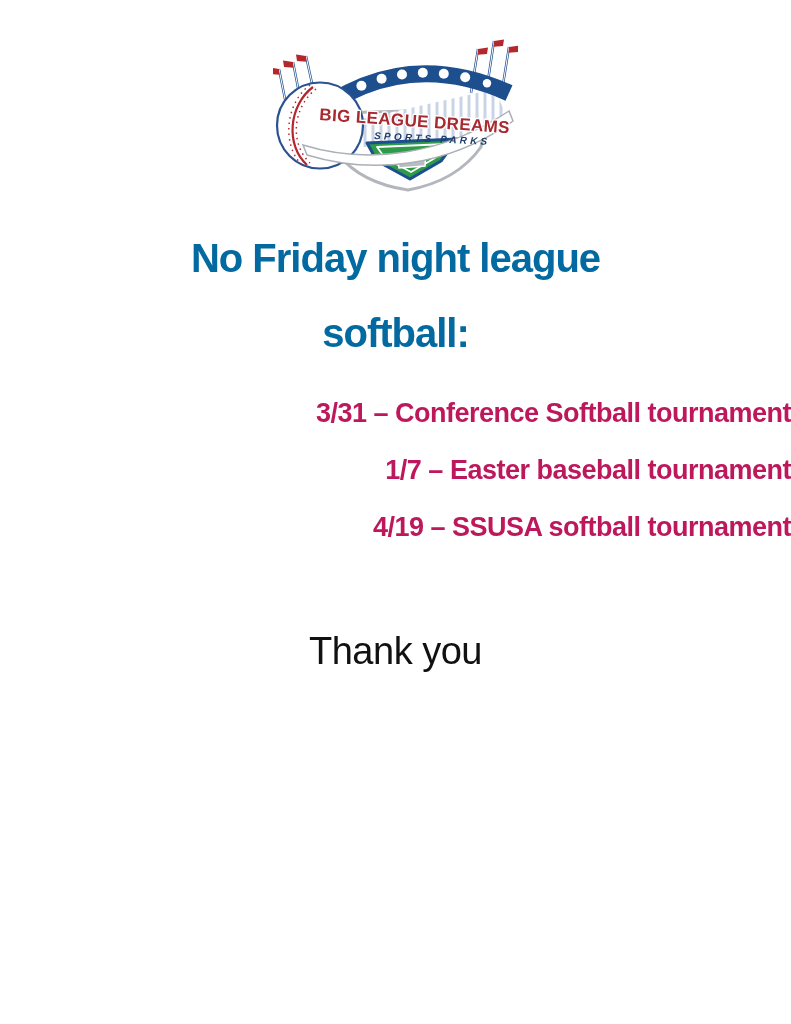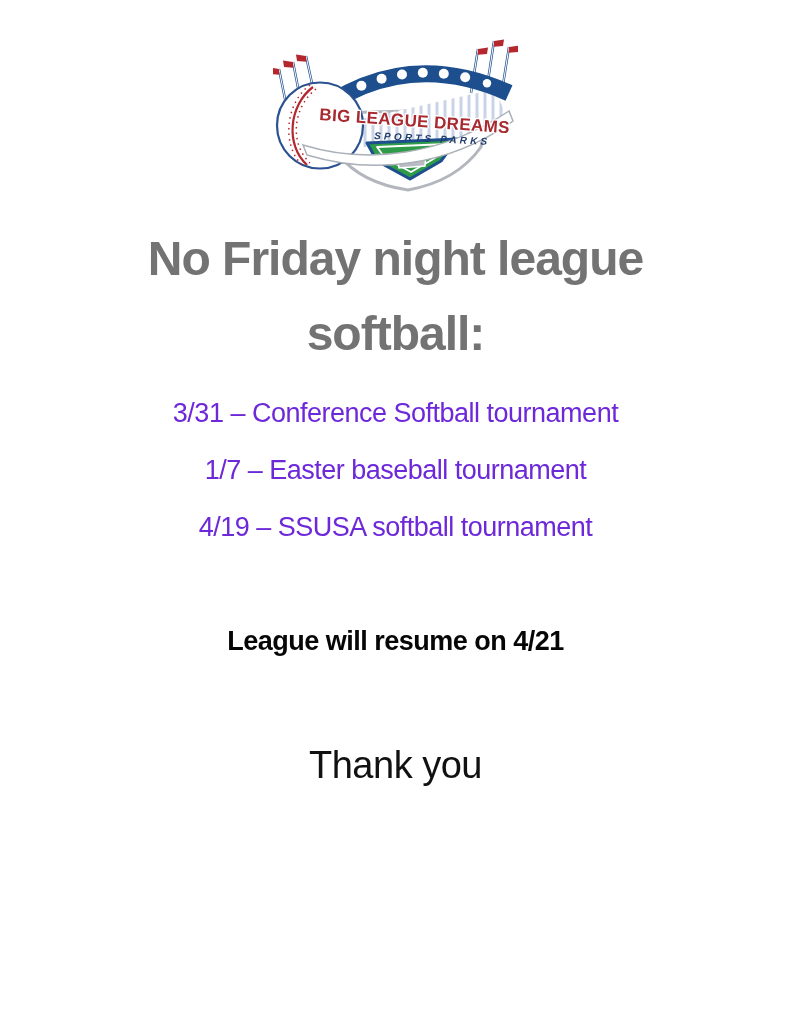--- a/index.html
+++ b/index.html
@@ -19,27 +19,27 @@
     font-family:"Liberation Sans", sans-serif;
     font-weight:bold; font-size:17px; letter-spacing:0.4px;
     paint-order:stroke; stroke:#ffffff; stroke-width:2.6px; stroke-linejoin:round;
   }
   .logo-secondary-text {
     font-family:"Liberation Sans", sans-serif;
     font-weight:bold; font-style:italic; font-size:10px; letter-spacing:3.2px;
   }
   .heading {
     margin:26px 0 0;
-    font-size:48px; font-weight:700; letter-spacing:-1px;
-    line-height:75px; color:#737373;
+    font-size:40px; font-weight:700; letter-spacing:-1px;
+    line-height:75px; color:#0369a1;
   }
   .schedule { margin-top:25px; }
   .schedule-item {
-    font-size:27px; font-weight:400; letter-spacing:-0.5px;
-    line-height:34px; color:#6d28d9;
+    font-size:27px; font-weight:700; letter-spacing:-0.5px;
+    line-height:34px; color:#be185d;text-align:right;
   }
   .schedule-item + .schedule-item { margin-top:23px; }
   .resume-note {
     margin-top:80px;
     font-size:27px; font-weight:700; letter-spacing:-0.5px;
     line-height:34px; color:#060606;
   }
   .closing {
     margin-top:84px;
     font-size:38px; font-weight:400; letter-spacing:-0.5px;
@@ -138,17 +138,16 @@
     <div>No Friday night league</div>
     <div>softball:</div>
   </div>
 
   <div class="schedule">
     <div class="schedule-item">3/31 – Conference Softball tournament</div>
     <div class="schedule-item">1/7 – Easter baseball tournament</div>
     <div class="schedule-item">4/19 – SSUSA softball tournament</div>
   </div>
 
-  <div class="resume-note">League will resume on 4/21</div>
 
   <div class="closing">Thank you</div>
 
 </div>
 
 </body></html>

